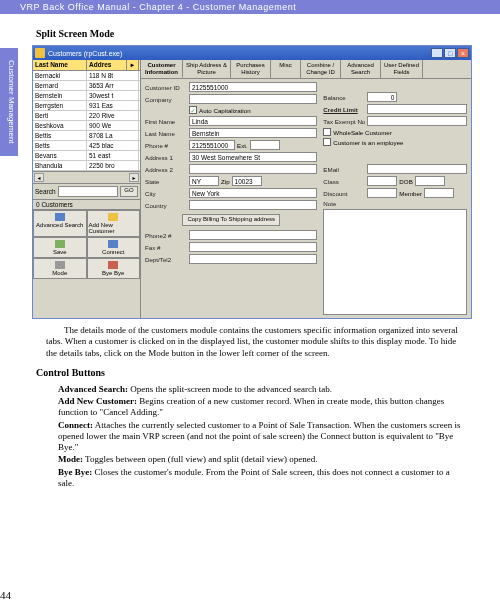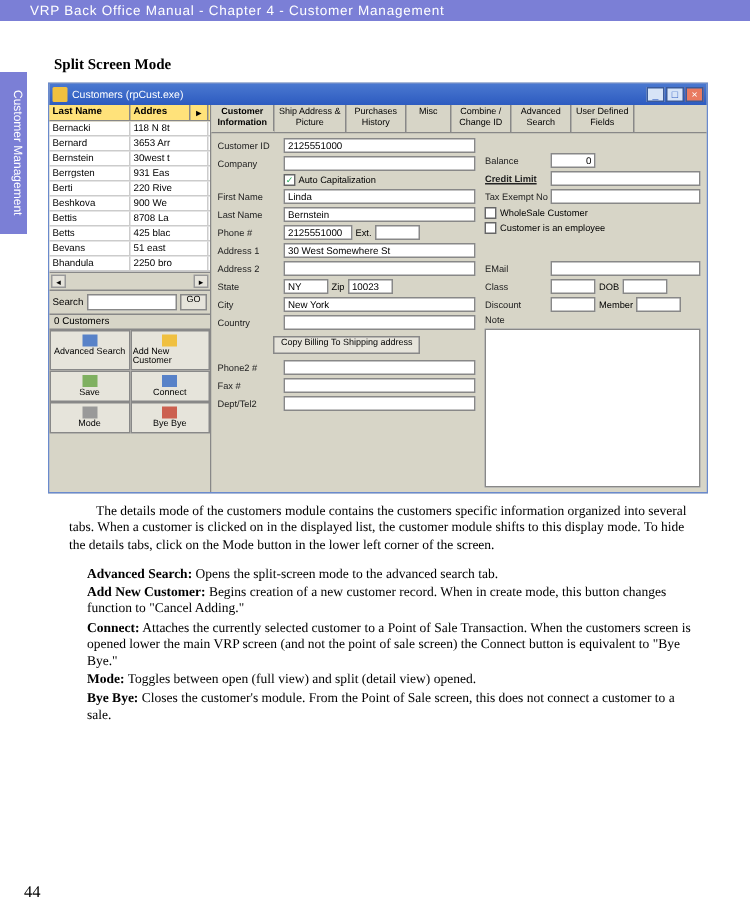--- a/index.html
+++ b/index.html
@@ -1,20 +1,20 @@
 <!DOCTYPE html>
 <html><head>
 <meta charset="utf-8">
 <style>
   * { box-sizing: border-box; margin: 0; padding: 0; }
   body { width: 500px; height: 607px; font-family: "Times New Roman", serif; font-size: 9px; background: #fff; position: relative; }
   .header-bar { background: #7b7fd6; color: #fff; font-size: 9px; padding: 2px 20px; font-family: Arial, sans-serif; letter-spacing: 0.5px; }
   .side-tab { position: absolute; left: 0; top: 48px; width: 18px; height: 108px; background: #7b7fd6; color: #fff; font-size: 8px; writing-mode: vertical-rl; text-align: center; padding: 6px 2px; font-family: Arial, sans-serif; }
   .content { padding: 8px 24px 8px 28px; }
-  .section-head { font-weight: bold; font-size: 10px; margin: 16px 0 6px 8px; }
+  .section-head { font-weight: bold; font-size: 10px; margin: 6px 0 6px 8px; }
   .app-window { border: 1px solid #6a8acd; background: #d7d5c7; font-family: Tahoma, Arial, sans-serif; font-size: 7px; width: 440px; margin: 0 auto 6px; }
   .titlebar { background: linear-gradient(#4a78d0, #2d5bc0); color: #fff; display: flex; align-items: center; padding: 1px 2px; height: 14px; }
   .titlebar .ticon { width: 10px; height: 10px; background: #f0c040; margin-right: 3px; border-radius: 1px; }
   .titlebar .title { flex: 1; font-size: 7px; }
   .winbtns { display: flex; gap: 1px; }
   .winbtn { width: 12px; height: 10px; background: #d7e4f7; border: 1px solid #3a5a9a; color: #2d5bc0; font-size: 7px; display: flex; align-items: center; justify-content: center; line-height: 1; }
   .winbtn.red { background: #e97a60; color: #fff; }
   .app-body { display: flex; height: 258px; }
   .left-pane { width: 108px; background: #d7d5c7; border-right: 1px solid #888; display: flex; flex-direction: column; }
   .list-header { display: flex; background: #ffe27a; border-bottom: 1px solid #888; }
@@ -48,21 +48,21 @@
   .fi { flex:1; height:10px; background:#fff; border:1px solid #888; font-size:6.5px; padding:0 2px; line-height:9px; overflow:hidden; }
   .fi.sm { flex:0 0 30px; }
   .fi.md { flex:0 0 46px; }
   .chk { width:8px; height:8px; border:1px solid #666; background:#fff; display:inline-flex; align-items:center; justify-content:center; font-size:6px; color:#2a5; }
   .chklbl { font-size:6.2px; }
   .copybtn { height:12px; background:#e6e4db; border:1px solid #888; font-size:6px; text-align:center; padding:1px 4px; margin:2px auto; }
   .body-text { font-size: 9px; line-height: 1.25; margin: 4px 8px 8px 18px; text-indent: 18px; }
   .defs { font-size: 9px; margin: 2px 8px 4px 30px; }
   .defs p { margin-bottom: 1px; line-height: 1.25; }
   .term { font-weight: bold; }
-  .pagenum { position:absolute; bottom:6px; left:16px; font-size:11px; }
+  .pagenum { position:absolute; bottom:6px; left:0; font-size:11px; }
 </style>
 </head>
 <body>
 
 <div class="header-bar">VRP Back Office Manual - Chapter 4 - Customer Management</div>
 <div class="side-tab">Customer Management</div>
 
 <div class="content">
   <div class="section-head">Split Screen Mode</div>
 
@@ -283,20 +283,21 @@
               </div>
             <div class="fi" style="flex:1; min-height:50px"></div>
           </div>
         </div>
       </div>
     </div>
   </div>
 
   <div class="body-text">The details mode of the customers module contains the customers specific information organized into several tabs.  When a customer is clicked on in the displayed list, the customer module shifts to this display mode.  To hide the details tabs, click on the Mode button in the lower left corner of the screen.</div>
 
+  <div class="section-head">Control Buttons</div>
   <div class="defs">
     <p><span class="term">Advanced Search:</span><span> Opens the split-screen mode to the advanced search tab.</span></p>
     <p><span class="term">Add New Customer:</span><span> Begins creation of a new customer record.  When in create mode, this button changes function to "Cancel Adding."</span></p>
     <p><span class="term">Connect:</span><span> Attaches the currently selected customer to a Point of Sale Transaction.  When the customers screen is opened lower the main VRP screen (and not the point of sale screen) the Connect button is equivalent to "Bye Bye."</span></p>
     <p><span class="term">Mode:</span><span> Toggles between open (full view) and split (detail view) opened.</span></p>
     <p><span class="term">Bye Bye:</span><span> Closes the customer's module.  From the Point of Sale screen, this does not connect a customer to a sale.</span></p>
   </div>
 </div>
 
 <div class="pagenum">44</div>

